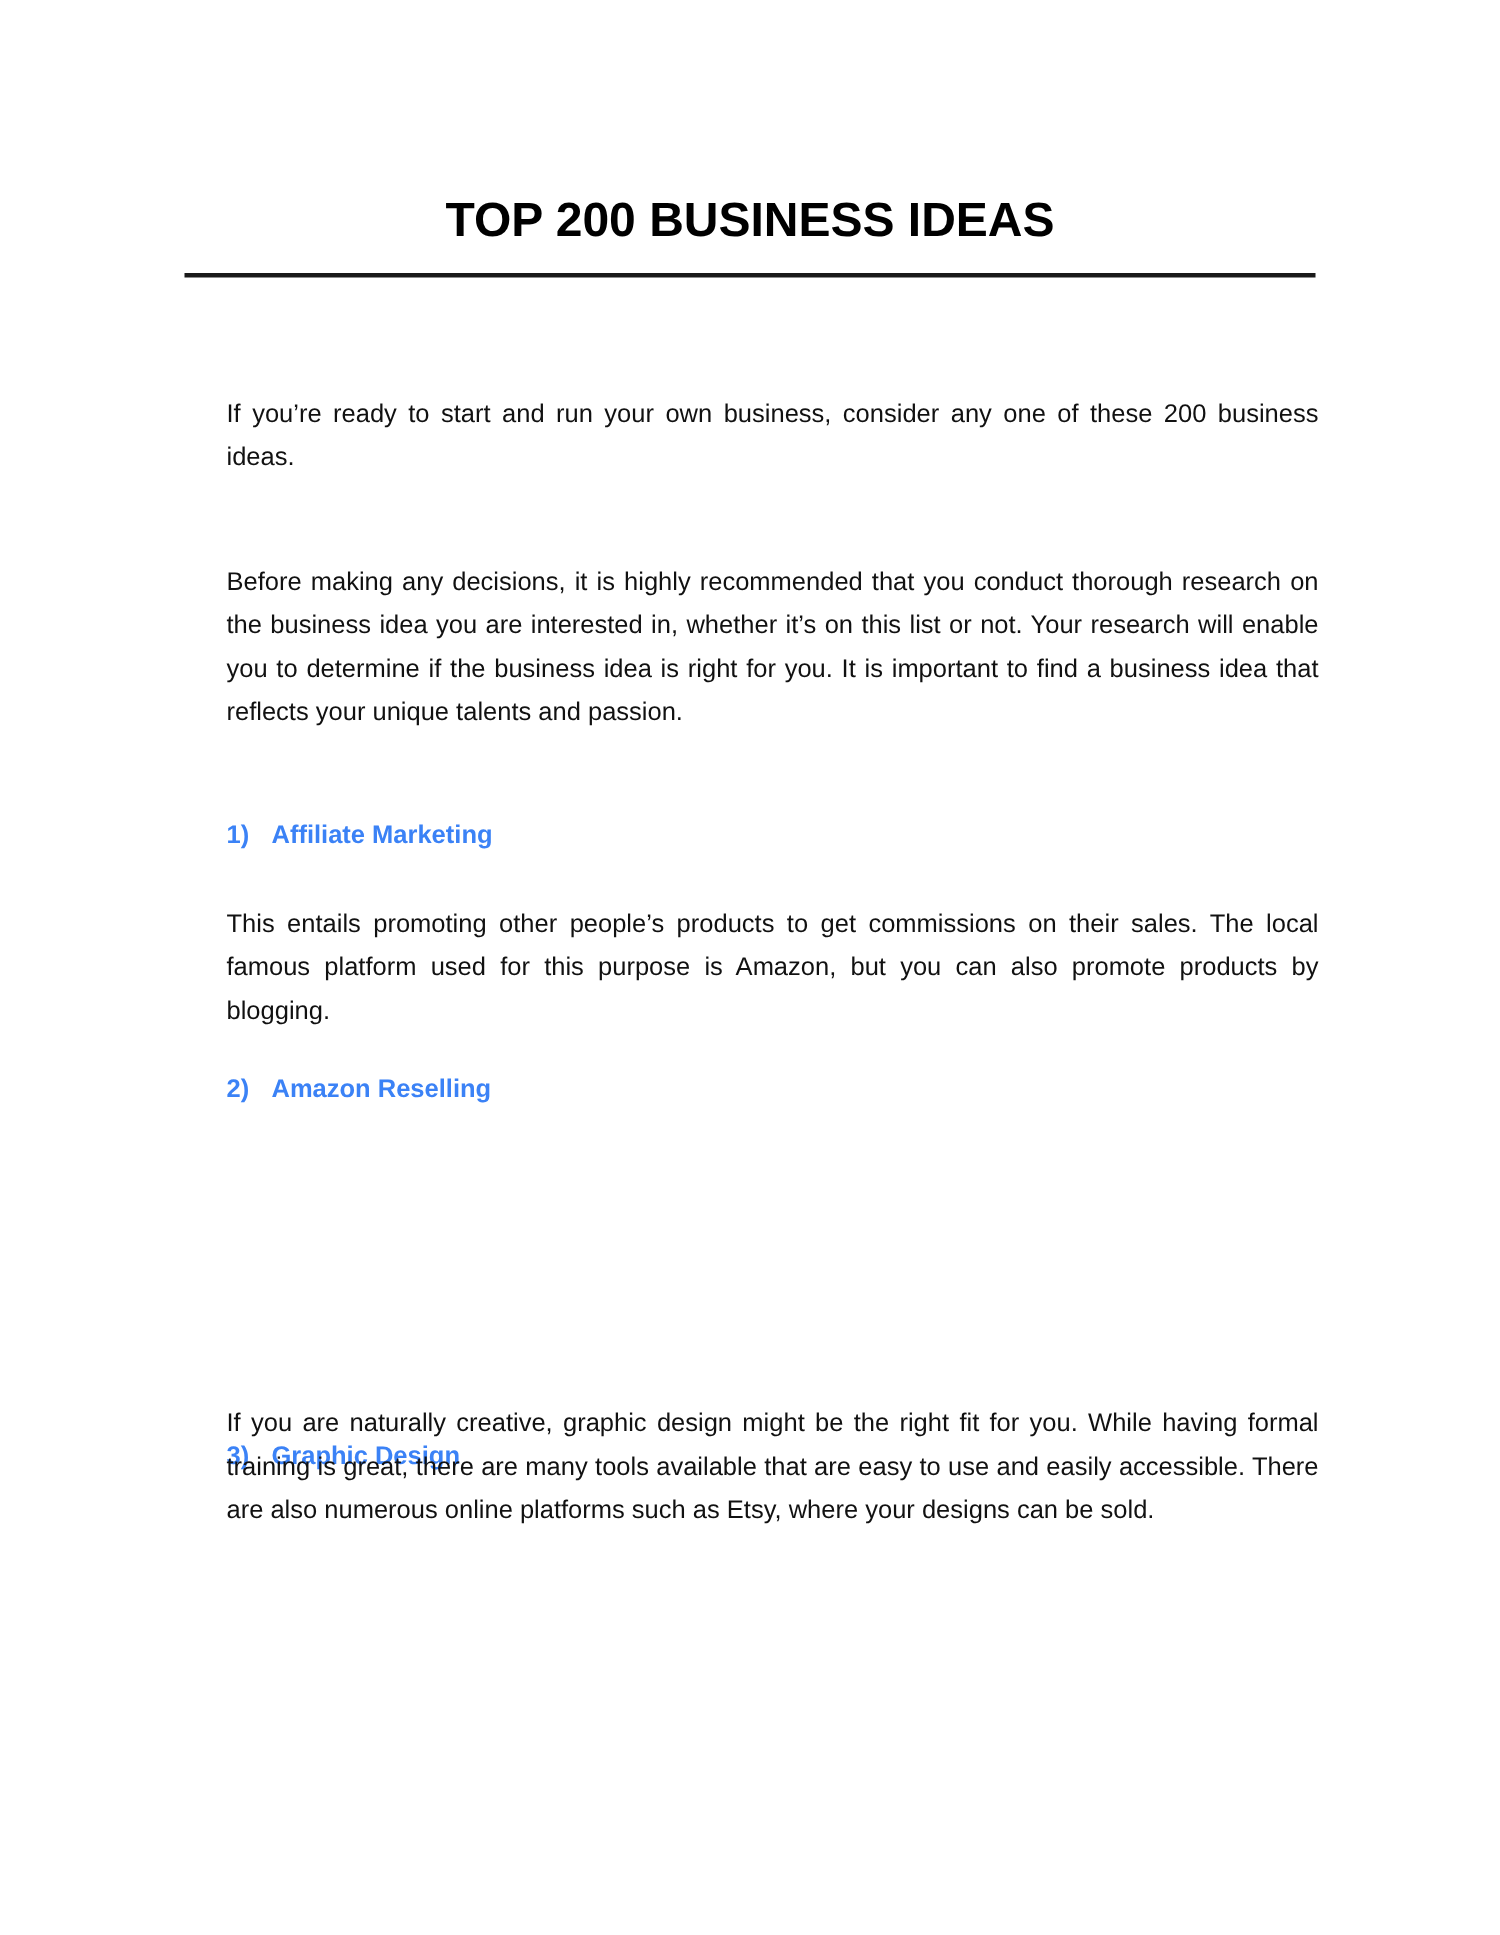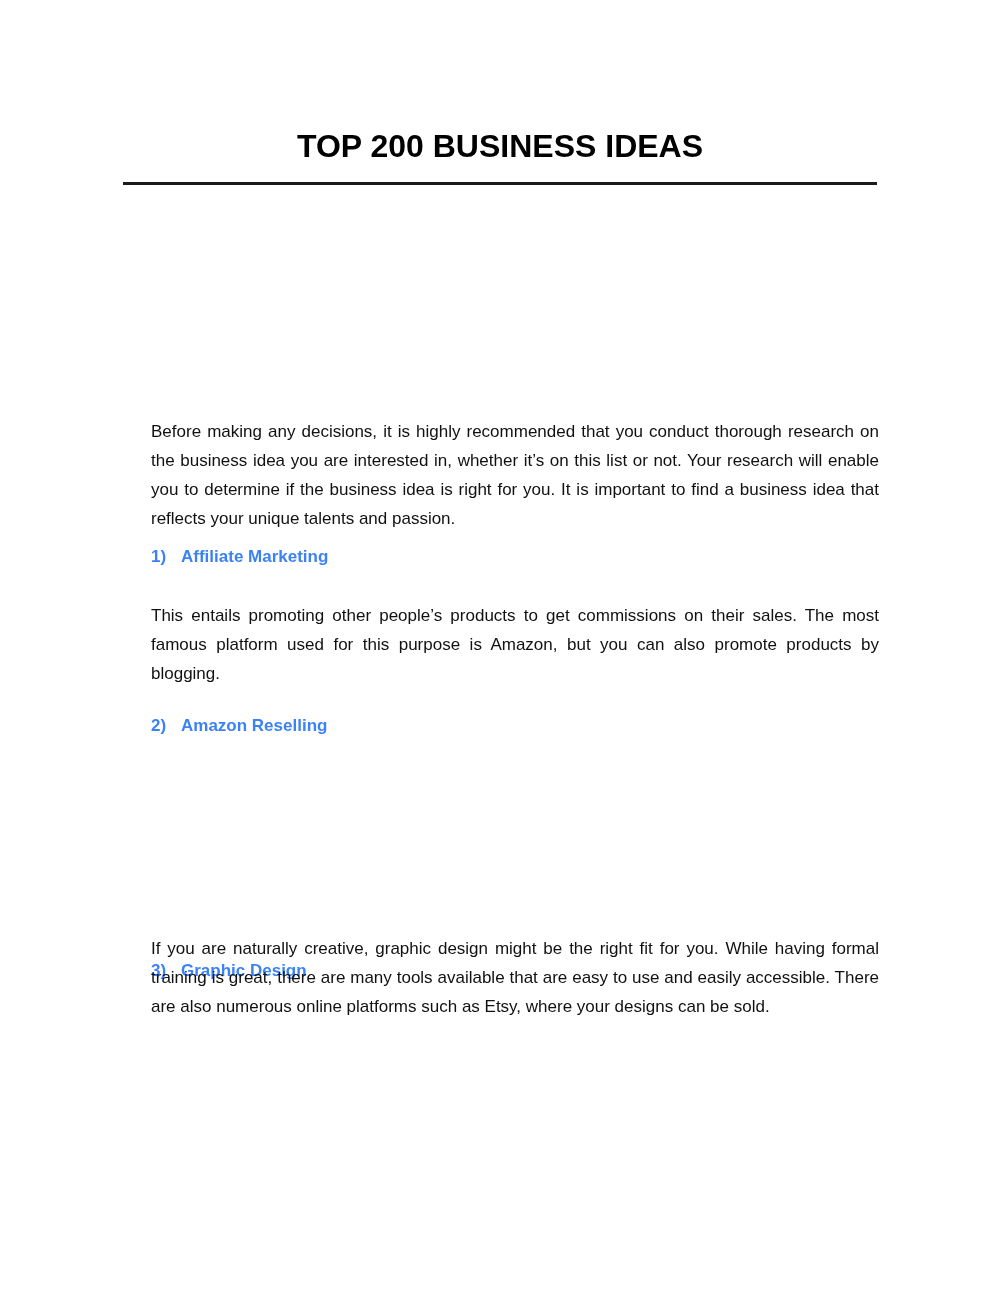--- a/index.html
+++ b/index.html
@@ -16,26 +16,27 @@
              line-height: 22px; color: #3b82f6; }
   .heading .num { display: inline-block; width: 30px; }
 </style>
 </head>
 <body>
 
 <div class="page">
   <h1 class="title">TOP 200 BUSINESS IDEAS</h1>
   <div class="rule"></div>
 
-  <p class="para last-line-left" style="top:373px;margin-top:44px;">Before making any decisions, it is highly recommended that you conduct thorough research on the business idea you are interested in, whether it’s on this list or not. Your research will enable you to determine if the business idea is right for you. It is important to find a business idea that reflects your unique talents and passion.</p>
+  <p class="para last-line-left" style="top:261px;">If you’re ready to start and run your own business, consider any one of these 200 business ideas.</p>
+  <p class="para last-line-left" style="top:373px;">Before making any decisions, it is highly recommended that you conduct thorough research on the business idea you are interested in, whether it’s on this list or not. Your research will enable you to determine if the business idea is right for you. It is important to find a business idea that reflects your unique talents and passion.</p>
 
   <h2 class="heading" style="top:546px;">
     <span class="num">1)</span><span>Affiliate Marketing</span>
   </h2>
-  <p class="para last-line-left" style="top:601px;">This entails promoting other people’s products to get commissions on their sales. The most famous platform used for this purpose is Amazon, but you can also promote products by blogging.</p>
+  <p class="para last-line-left" style="top:601px;">This entails promoting other people’s products to get commissions on their sales. The local famous platform used for this purpose is Amazon, but you can also promote products by blogging.</p>
 
   <h2 class="heading" style="top:715px;">
     <span class="num">2)</span><span>Amazon Reselling</span>
   </h2>
 
   <h2 class="heading" style="top:960px;">
     <span class="num">3)</span><span>Graphic Design</span>
   </h2>
   <p class="para last-line-left" style="top:934px;">If you are naturally creative, graphic design might be the right fit for you. While having formal training is great, there are many tools available that are easy to use and easily accessible. There are also numerous online platforms such as Etsy, where your designs can be sold.</p>
 </div>

